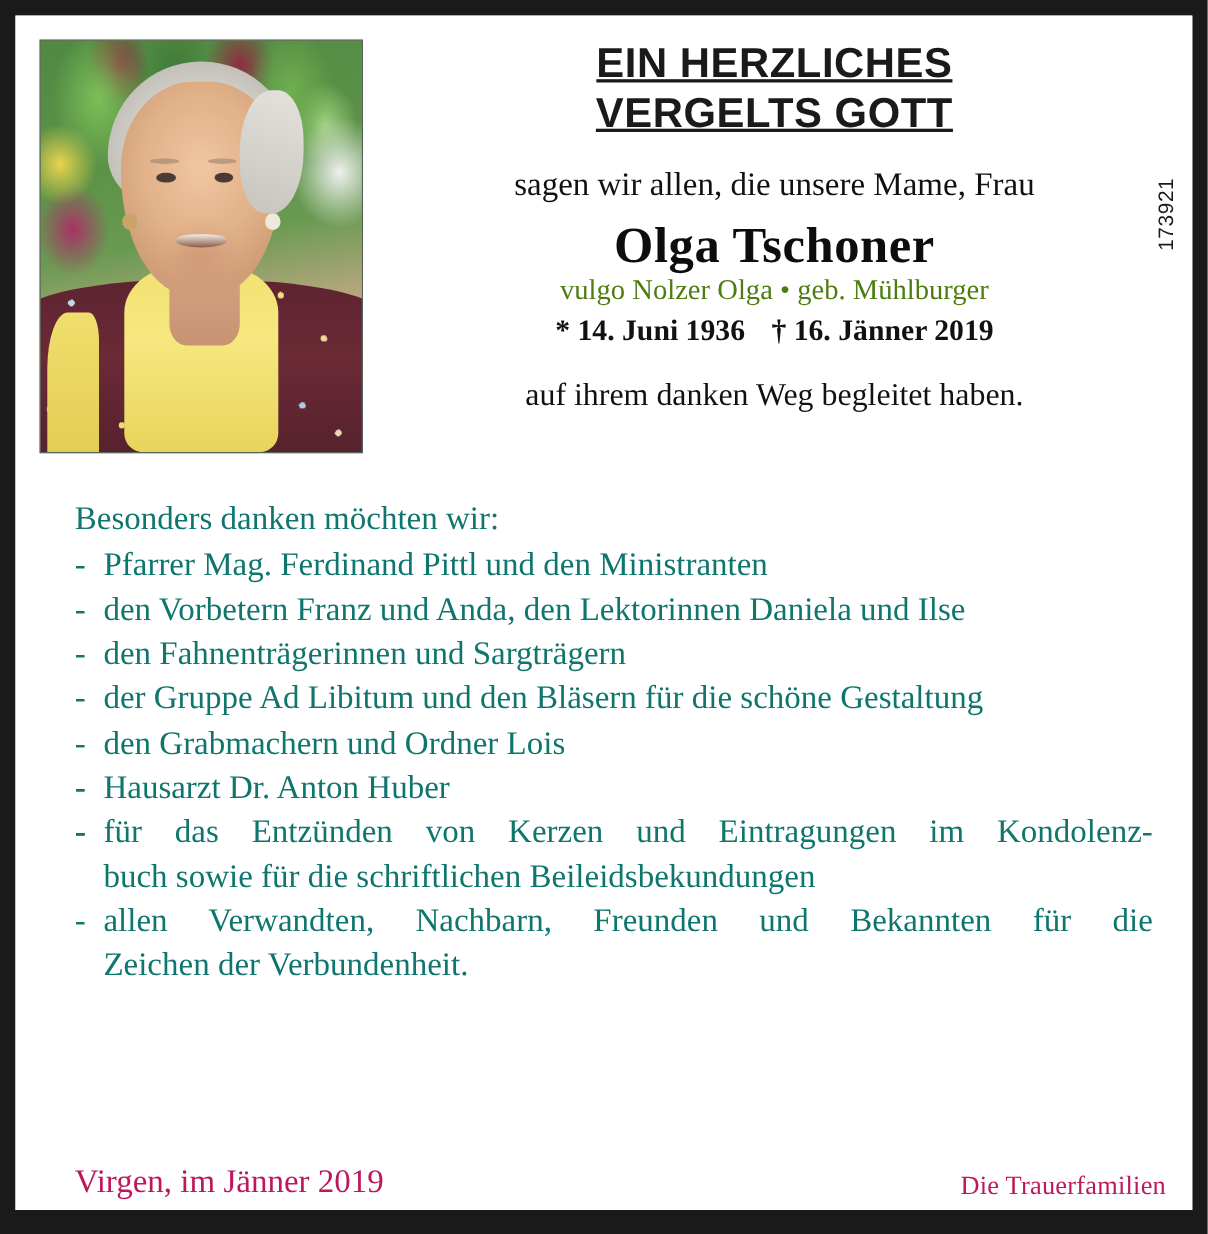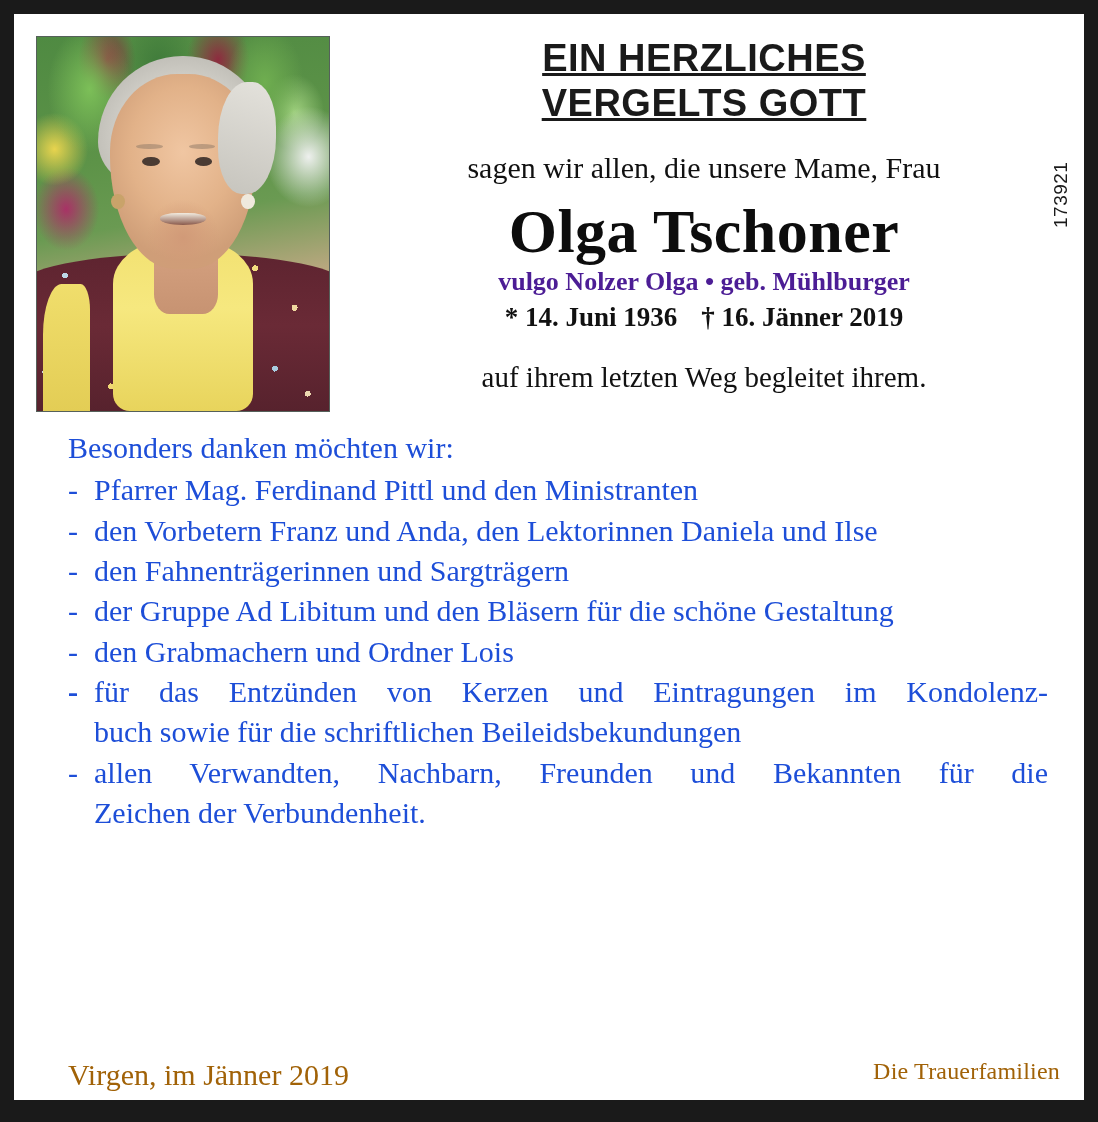--- a/index.html
+++ b/index.html
@@ -236,55 +236,55 @@
 
   .sagen {
     font-size: 30px;
     line-height: 1.2;
     margin-top: 24px;
     color: #111111;
   }
   .deceased-name {
     font-family: "Liberation Serif", serif;
     font-weight: bold;
-    font-size: 62px;
+    font-size: 46px;
     line-height: 1.08;
     margin-top: 12px;
     letter-spacing: 0.5px;
     color: #0d0d0d;
   }
   .vulgo {
-    font-weight: bold;
+    font-weight: normal;
     font-size: 26px;
     line-height: 1.18;
     margin-top: 2px;
-    color: #4c1d95;
+    color: #4d7c0f;
   }
   .dates {
     font-weight: bold;
     font-size: 27px;
     line-height: 1.2;
     margin-top: 4px;
     color: #111111;
   }
   .dates .gap { display: inline-block; width: 24px; }
   .closing-line {
     font-size: 29px;
     line-height: 1.2;
     margin-top: 26px;
     color: #111111;
   }
 
   
   .thanks {
     position: absolute;
     left: 54px;
-    top: 414px;
+    top: 438px;
     width: 980px;
-    color: #1d4ed8;
+    color: #0f766e;
   }
   .thanks-intro {
     font-size: 30px;
     line-height: 1.34;
     margin-bottom: 2px;
   }
   .thanks-list {
     list-style: none;
     margin: 0;
     padding: 0;
@@ -314,23 +314,23 @@
     text-align-last: justify;
   }
 
   
   .footer {
     position: absolute;
     left: 54px;
     right: 24px;
     bottom: 8px;
     display: flex;
-    align-items: flex-start;
+    align-items: flex-end;
     justify-content: space-between;
-    color: #a16207;
+    color: #be185d;
   }
   .footer-place {
     font-size: 30px;
   }
   .footer-family {
     font-size: 24px;
     font-weight: normal;
     letter-spacing: 0.2px;
   }
 </style>
@@ -366,21 +366,21 @@
       <div class="headline">
         <span class="hl-line">EIN HERZLICHES</span>
         <span class="hl-line">VERGELTS GOTT</span>
       </div>
       <div class="sagen">sagen wir allen, die unsere Mame, Frau</div>
       <div class="deceased-name">Olga Tschoner</div>
       <div class="vulgo">vulgo Nolzer Olga • geb. Mühlburger</div>
       <div class="dates">
         <span>* 14. Juni 1936</span><span class="gap"></span><span>† 16. Jänner 2019</span>
       </div>
-      <div class="closing-line">auf ihrem letzten Weg begleitet ihrem.</div>
+      <div class="closing-line">auf ihrem danken Weg begleitet haben.</div>
     </div>
 
     <div class="thanks">
       <div class="thanks-intro">Besonders danken möchten wir:</div>
       <ul class="thanks-list">
         <li>
           <span class="dash">-</span>
           <span class="body">Pfarrer Mag. Ferdinand Pittl und den Ministranten</span>
         </li>
         <li>
@@ -397,20 +397,21 @@
         </li>
         <li>
           <span class="dash">-</span>
           <span class="body">den Grabmachern und Ordner Lois</span>
         </li>
         <li>
           <span class="dash">-</span>
         </li>
         <li>
           <span class="dash">-</span>
+          <span class="body">Hausarzt Dr. Anton Huber</span>
         </li>
         <li>
           <span class="dash">-</span>
         </li>
         <li>
           <span class="dash">-</span>
         </li>
         <li class="justified">
           <span class="dash">-</span>
           <span class="body">

